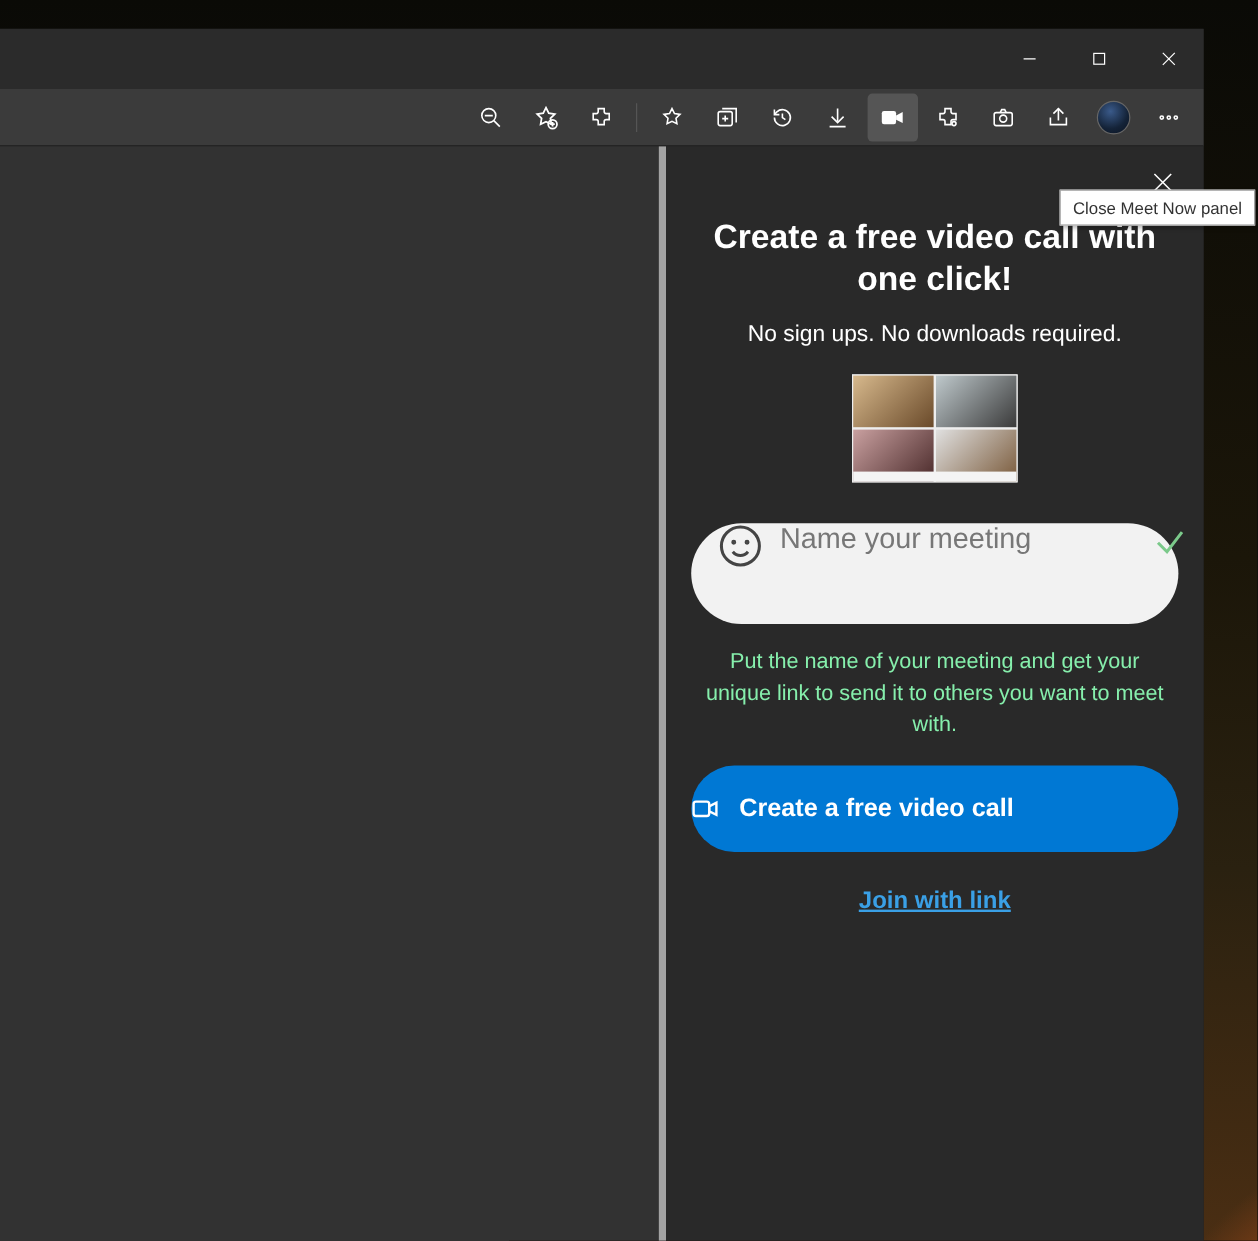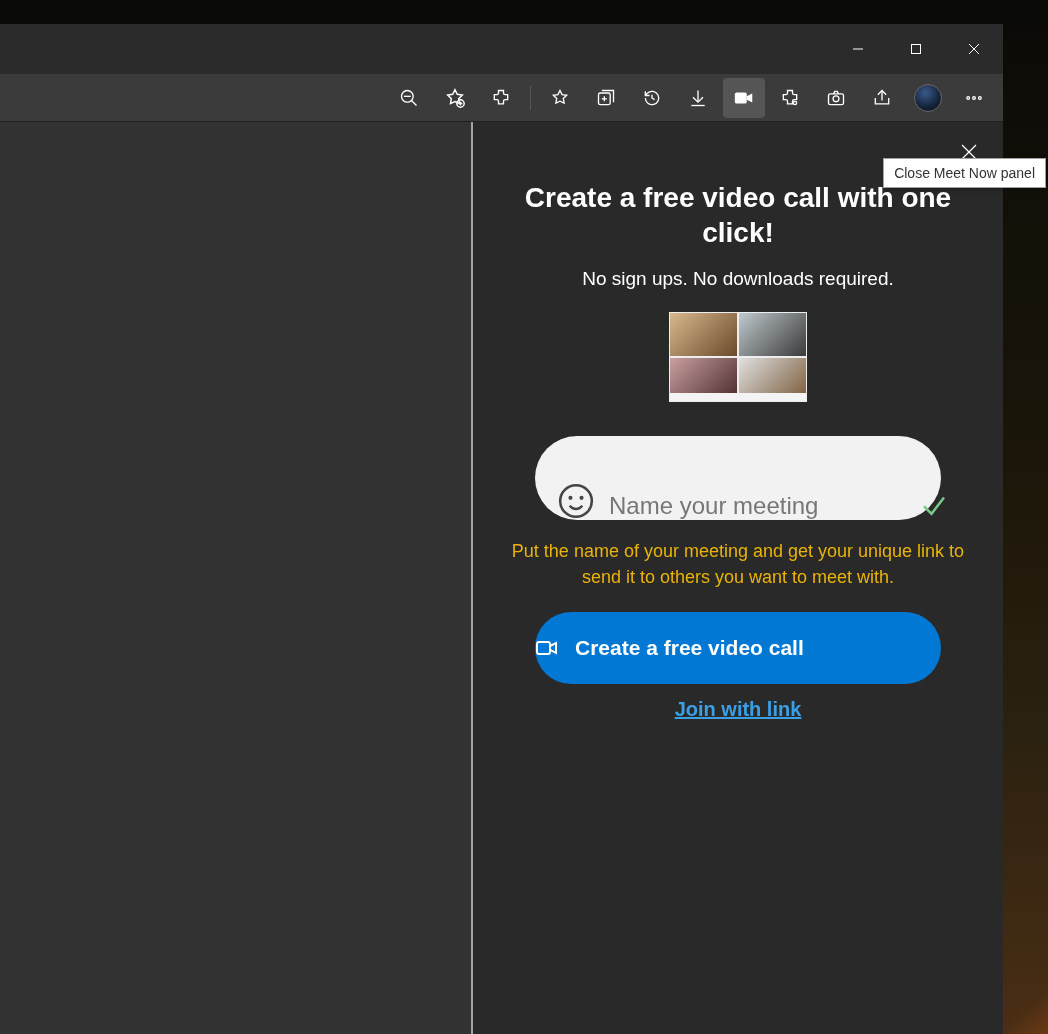--- a/index.html
+++ b/index.html
@@ -54,23 +54,23 @@
   }
 
   
   .content { flex: 1; display: flex; position: relative; }
   .page {
     flex: 1; background: #323232;
   }
 
   
   .panel {
-    width: 532px; background: #292929; color: #ffffff; position: relative;
+    width: 454px; background: #292929; color: #ffffff; position: relative;
     display: flex; flex-direction: column; align-items: center; padding: 28px 24px 0 24px;
-    border-left: 2px solid #a3a3a3;
+    border-left: 6px solid #a3a3a3;
   }
   .panel-close {
     position: absolute; top: 16px; right: 20px; width: 28px; height: 28px;
     display: flex; align-items: center; justify-content: center; color: #ffffff;
   }
   .panel h1 {
     font-size: 28px; font-weight: 700; text-align: center; line-height: 1.25;
     margin: 30px 12px 0 12px;
   }
   .panel .sub {
@@ -85,44 +85,44 @@
   }
   .thumb .cell { background-size: cover; }
   .thumb .c1 { background: linear-gradient(135deg,#d7b98d,#6a4a2a); }
   .thumb .c2 { background: linear-gradient(135deg,#bfc9cc,#3a3a3a); }
   .thumb .c3 { background: linear-gradient(135deg,#c9a0a0,#4a2a2a); }
   .thumb .c4 { background: linear-gradient(135deg,#e0e0e0,#7a5a3a); }
   .thumb .strip { position:absolute; left:0; right:0; bottom:0; height:8px; background:#f4f4f4; }
 
   .name-field {
     margin-top: 34px; width: 406px; height: 84px; background: #f2f2f2; color: #333;
-    border-radius: 42px; display: flex; align-items: flex-end; padding: 0 28px 0 22px;
+    border-radius: 42px; display: flex; align-items: flex-start; padding: 0 28px 0 22px;
   }
   .name-field .smiley { width: 38px; height: 38px; color: #444; flex: none; }
   .name-field input {
     flex: 1; border: none; outline: none; background: transparent;
     font-size: 24px; color: #555; padding-left: 14px; font-family: inherit;
   }
   .name-field input::placeholder { color: #777; }
   .name-field .check { width: 30px; height: 30px; color: #6bbf7a; flex: none; }
 
   .hint {
     font-size: 18px; text-align: center; margin-top: 18px; line-height: 1.45;
-    padding: 0 4px; color: #eab308;
+    padding: 0 4px; color: #86efac;
   }
 
   .cta {
     margin-top: 22px; width: 406px; height: 72px; background: #0078d4;
     border: none; border-radius: 40px; color: #ffffff; font-size: 21px; font-weight: 700;
     display: flex; align-items: center; gap: 16px; cursor: pointer;
   }
   .cta svg { stroke: #ffffff; fill: none; stroke-width: 2; }
 
   .join-link {
-    margin-top: 14px; color: #3aa0e6; font-size: 20px; font-weight: 700;
+    margin-top: 30px; color: #3aa0e6; font-size: 20px; font-weight: 700;
     text-decoration: underline; cursor: pointer;
   }
 
   
   .tooltip {
     position: absolute; top: 158px; right: 2px; z-index: 5;
     background: #ffffff; color: #333333; font-size: 14px;
     border: 1px solid #a3a3a3; padding: 6px 10px;
     box-shadow: 2px 2px 4px rgba(0,0,0,.3);
   }

